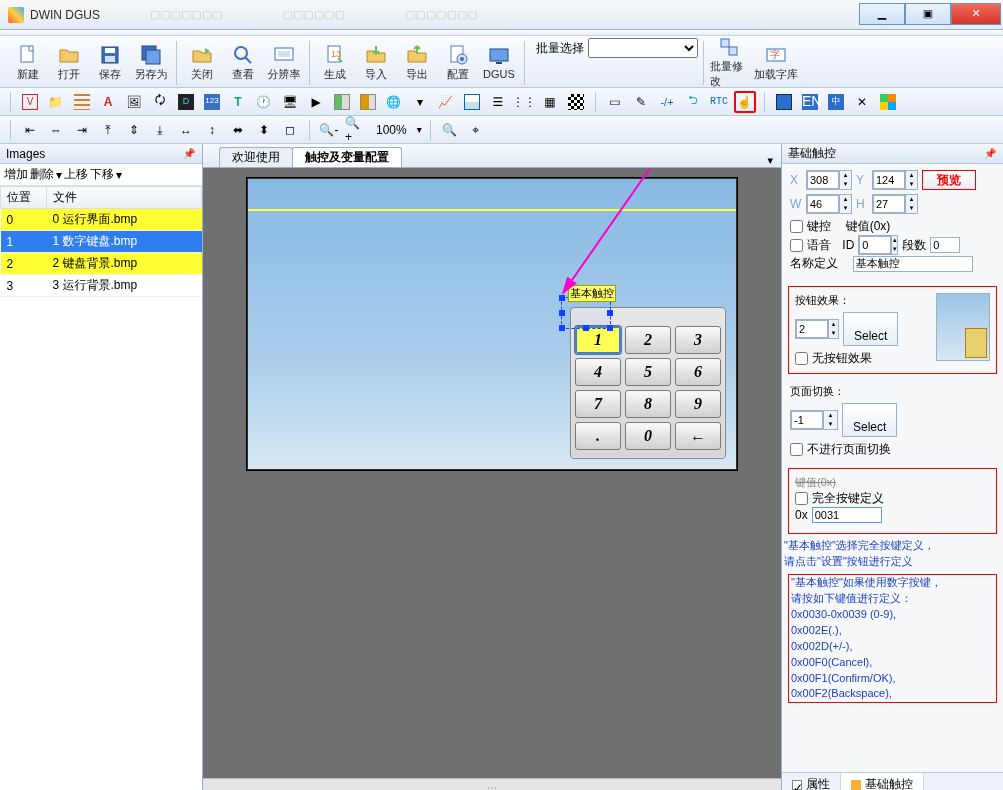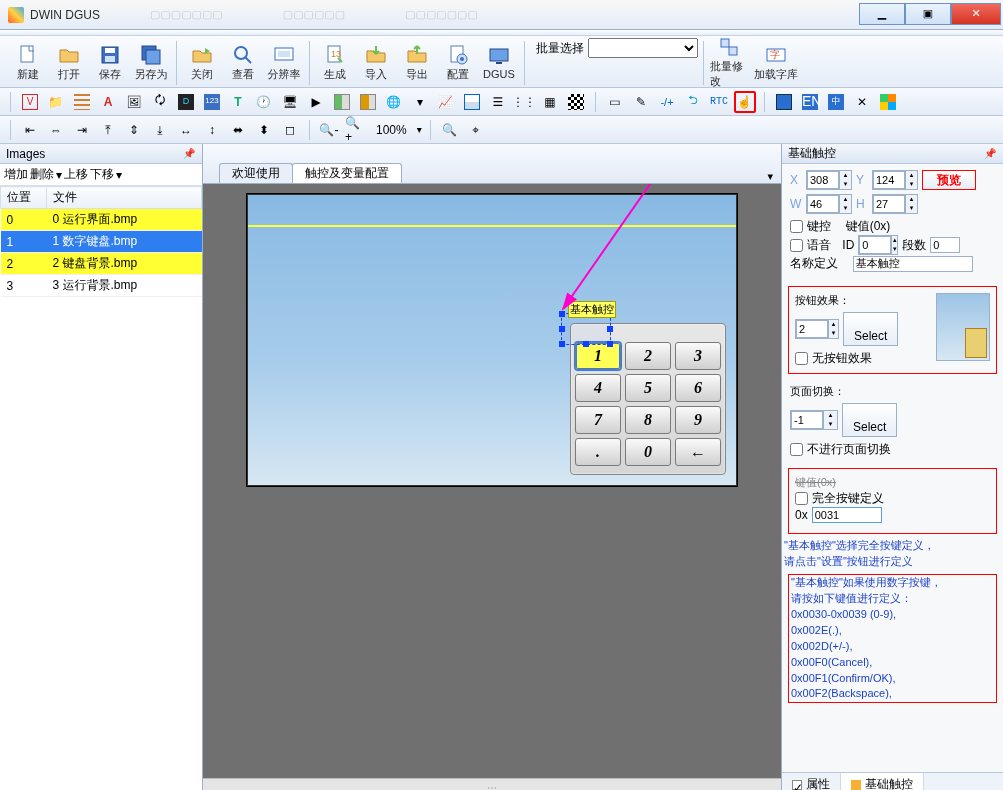--- a/index.html
+++ b/index.html
@@ -44,23 +44,23 @@
 .leftpanel .paneacts span{cursor:pointer;}
 .leftpanel table { width:100%; border-collapse:collapse; font-size:12px; }
 .leftpanel th { background:linear-gradient(#fbfdff,#eaf0f8); text-align:left; padding:2px 6px; border:1px solid #d7e0ea; font-weight:normal;}
 .leftpanel td { padding:2px 6px; border-bottom:1px solid #f0f0f0; }
 .leftpanel tr.row-yellow td{ background:#ffff33; }
 .leftpanel tr.row-blue td{ background:#2f7ef0; color:#fff; }
 .leftpanel .listwrap{ flex:1; overflow:auto; }
 
 
 .center { flex:1; display:flex; flex-direction:column; background:#707070; position:relative;}
-.tabbar { height:40px; background:linear-gradient(#f7faff,#e3ebf5); display:flex; align-items:flex-end; padding-left:16px; gap:0; border-bottom:1px solid #9db0c9;}
+.tabbar { height:24px; background:linear-gradient(#f7faff,#e3ebf5); display:flex; align-items:flex-end; padding-left:16px; gap:0; border-bottom:1px solid #9db0c9;}
 .tab { height:20px; padding:0 12px; font-size:12px; background:#e8eff8; border:1px solid #9db0c9; border-bottom:none; border-radius:3px 3px 0 0; margin-right:-1px; cursor:pointer; line-height:19px;}
-.tab.active{ background:#fff; font-weight:normal; position:relative; z-index:1;}
+.tab.active{ background:#fff; font-weight:bold; position:relative; z-index:1;}
 .tabbar .menuchev{ margin-left:auto; margin-right:8px; font-size:11px; cursor:pointer;}
 .canvas-outer{ flex:1; overflow:auto; position:relative; padding:10px;}
 .canvas{ width:490px; height:292px; margin:0 auto; background:linear-gradient(#88b9e3 0%, #a9cdeb 60%, #d7e7f3 100%); border:1px solid #333; position:relative; box-shadow:0 0 0 1px #000;}
 .yellowline{ position:absolute; left:0; right:0; top:30px; height:2px; background:#ffff33;}
 .keypad{ position:absolute; right:10px; bottom:10px; width:156px; background:linear-gradient(#e7e7e7,#d6d6d6); border:1px solid #888; border-radius:4px; padding:18px 4px 4px; box-shadow:inset 0 0 2px #fff;}
 .keypad .krow{ display:flex; gap:4px; margin-bottom:4px;}
 .key{ flex:1; height:28px; background:linear-gradient(#fafafa,#d0d0d0); border:1px solid #7a7a7a; border-radius:3px; font-size:16px; font-weight:bold; font-style:italic; display:flex; align-items:center; justify-content:center; cursor:pointer; font-family:Georgia,serif;}
 .key.wide{ font-size:15px;}
 .key.sel{ background:#ffff55; box-shadow:0 0 0 1px #2f7ef0 inset, 0 0 0 1px #2f7ef0;}
 .selbox{ position:absolute; border:1px dashed #1040ff; background:rgba(60,120,255,.05);}

